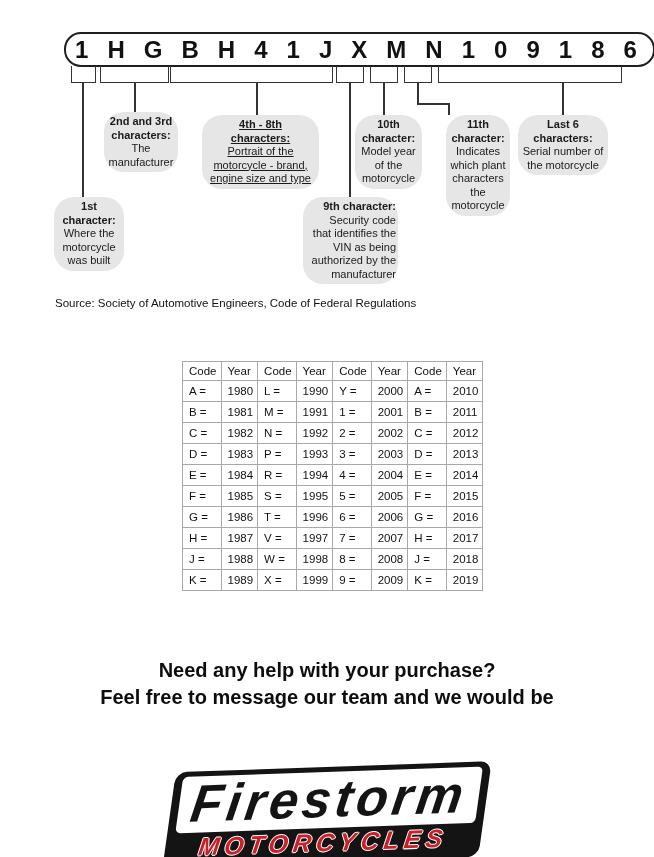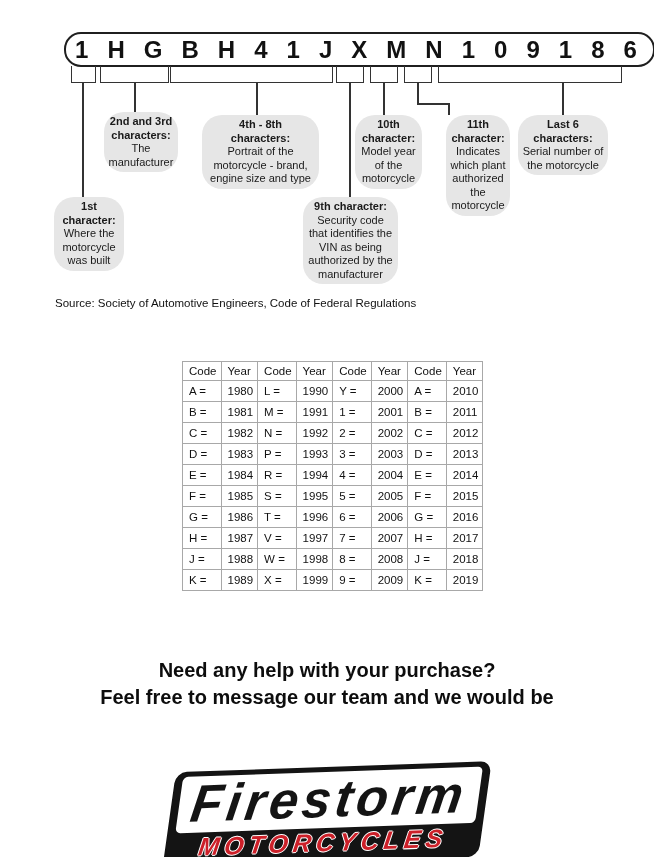--- a/index.html
+++ b/index.html
@@ -40,22 +40,22 @@
   .dl-6c{left:448px;top:103px;height:12px;}
   .dl-7{left:562px;top:82px;height:33px;}
   
   .callout{
     position:absolute;background:#e6e6e6;text-align:center;
     font-size:11px;line-height:13.5px;padding:3px 2px;color:#1a1a1a;border-radius:20px;
   }
   .co-title{font-weight:bold;}
   .co-first{left:54px;top:197px;width:66px;}
   .co-second-third{left:104px;top:112px;width:70px;}
-  .co-fourth-eighth{left:202px;top:115px;width:113px;}
-  .co-ninth{left:303px;top:197px;width:91px;}
+  .co-fourth-eighth{left:202px;top:115px;width:113px;text-decoration:underline;}
+  .co-ninth{left:303px;top:197px;width:91px;text-align:right;}
   .co-tenth{left:355px;top:115px;width:63px;}
   .co-eleventh{left:446px;top:115px;width:60px;}
   .co-last-six{left:518px;top:115px;width:86px;}
   
   .source{
     position:absolute;left:55px;top:297px;font-size:11.5px;color:#111;
   }
   
   .year-table{
     position:absolute;left:182px;top:361px;
@@ -192,21 +192,21 @@
       </div>
   </div>
   <div class="callout co-eleventh">
     <div>
         <div class="co-title">11th</div>
         <div class="co-title">character:</div>
       </div>
     <div>
         <div class="co-body">Indicates</div>
         <div class="co-body">which plant</div>
-        <div class="co-body">authorized</div>
+        <div class="co-body">characters</div>
         <div class="co-body">the</div>
         <div class="co-body">motorcycle</div>
       </div>
   </div>
   <div class="callout co-last-six">
     <div>
         <div class="co-title">Last 6</div>
         <div class="co-title">characters:</div>
       </div>
     <div>

